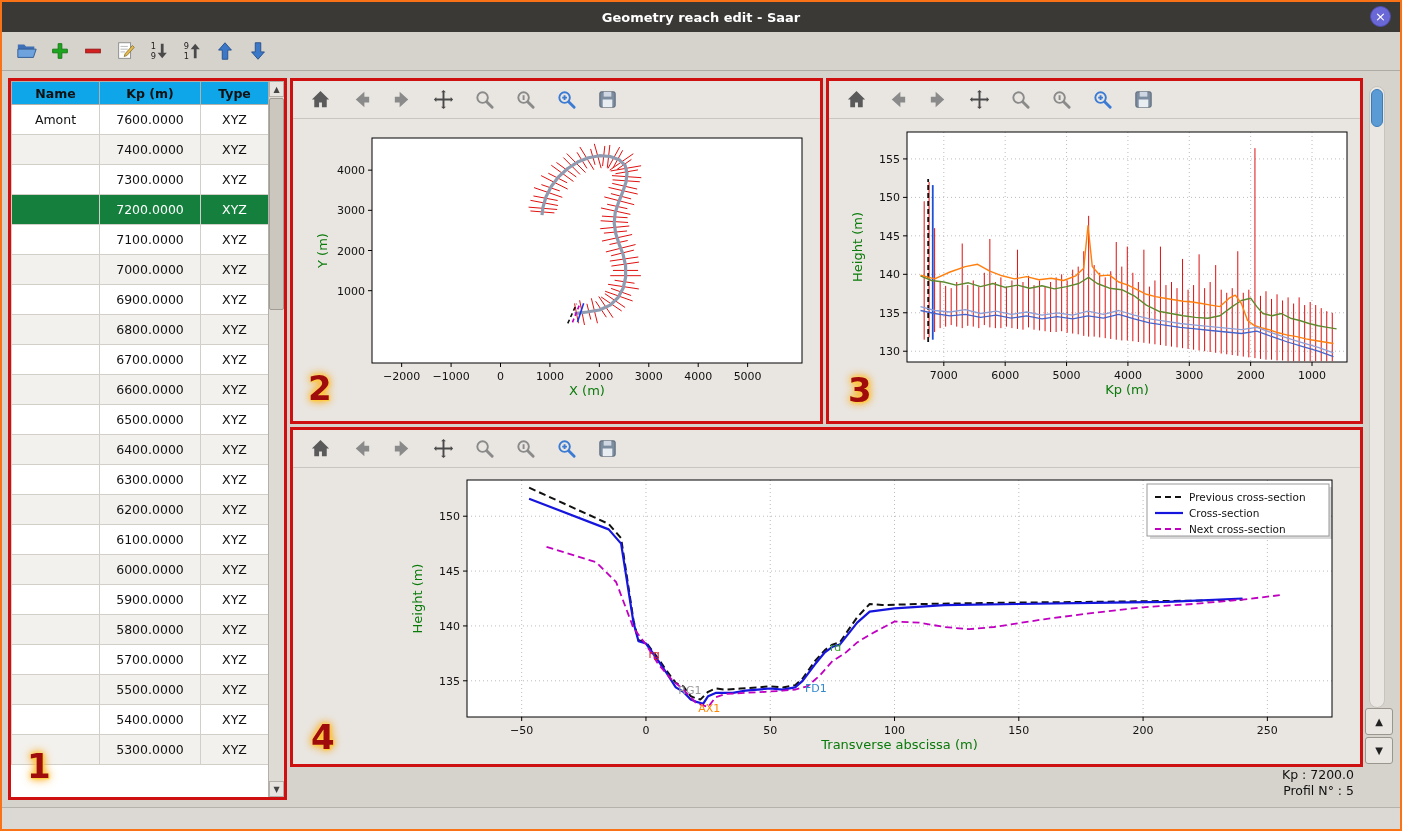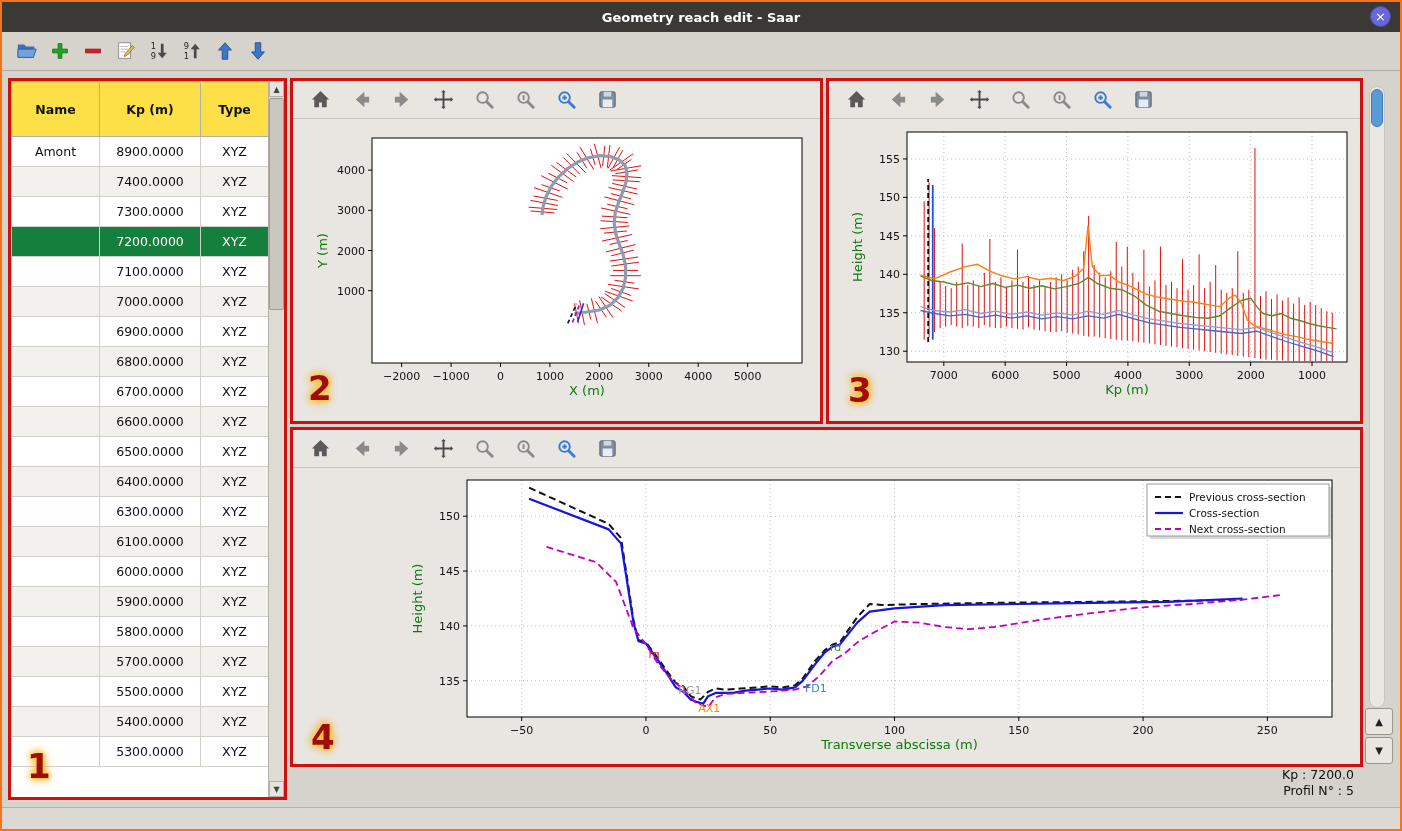--- a/index.html
+++ b/index.html
@@ -12,21 +12,21 @@
   .tb-btn{width:26px;height:26px;display:flex;align-items:center;justify-content:center;}
   .tb-btn svg{width:22px;height:22px;}
   .main{position:absolute;left:0;top:69px;right:0;bottom:21px;background:#d6d2cc;}
   .panel{position:absolute;border:3px solid #cf1010;background:#e9e6e2;box-sizing:border-box;}
   #panel-table{left:6px;top:7px;width:279px;height:722px;background:#fff;}
   #panel-plan{left:288px;top:7px;width:533px;height:346px;}
   #panel-long{left:824px;top:7px;width:537px;height:346px;}
   #panel-cross{left:288px;top:356px;width:1073px;height:340px;}
   .tbl-wrap{position:absolute;left:0;top:0;right:16px;bottom:0;overflow:hidden;background:#fff;}
   table{border-collapse:collapse;width:100%;font-size:12.5px;table-layout:fixed;}
-  th{background:#fde047;border:1px solid #b3afa9;font-weight:bold;height:22px;padding:16px;color:#111;}
+  th{background:#0ea5e9;border:1px solid #b3afa9;font-weight:bold;height:22px;padding:0;color:#111;}
   td{border:1px solid #d2cfc9;height:29px;text-align:center;padding:0;color:#111;overflow:hidden;white-space:nowrap;}
   tbody tr:nth-child(even) td{background:#f3f1ee;}
   tbody tr.selected td{background:#15803d;color:#fff;}
   .vscroll{position:absolute;top:0;right:0;width:16px;bottom:0;background:#dedad4;border-left:1px solid #b3afa9;box-sizing:border-box;}
   .vs-btn{position:absolute;left:0;width:15px;height:16px;background:#e7e4df;border:1px solid #b3afa9;font-size:8px;display:flex;align-items:center;justify-content:center;color:#444;box-sizing:border-box;}
   .vs-btn.up{top:0;}
   .vs-btn.down{bottom:0;}
   .vs-thumb{position:absolute;top:17px;left:0;width:15px;height:212px;background:#cbc7bf;border:1px solid #a19c94;border-radius:2px;box-sizing:border-box;}
   .mpl-toolbar{position:absolute;left:0;top:0;right:0;height:38px;background:#e9e6e2;border-bottom:1px solid #c9c5bf;display:flex;align-items:center;gap:15px;padding-left:14px;box-sizing:border-box;}
   .mpl-btn{width:26px;height:26px;display:flex;align-items:center;justify-content:center;}
@@ -137,21 +137,21 @@
           <thead>
             <tr>
               <th>Name</th>
               <th>Kp (m)</th>
               <th>Type</th>
             </tr>
           </thead>
           <tbody id="profiles-tbody">
               <tr>
                 <td>Amont</td>
-                <td>8900.0000</td>
+                <td>7600.0000</td>
                 <td>XYZ</td>
               </tr>
               <tr>
                 <td></td>
                 <td>7400.0000</td>
                 <td>XYZ</td>
               </tr>
               <tr>
                 <td></td>
                 <td>7300.0000</td>
@@ -198,20 +198,25 @@
                 <td>XYZ</td>
               </tr>
               <tr>
                 <td></td>
                 <td>6400.0000</td>
                 <td>XYZ</td>
               </tr>
               <tr>
                 <td></td>
                 <td>6300.0000</td>
+                <td>XYZ</td>
+              </tr>
+              <tr>
+                <td></td>
+                <td>6200.0000</td>
                 <td>XYZ</td>
               </tr>
               <tr>
                 <td></td>
                 <td>6100.0000</td>
                 <td>XYZ</td>
               </tr>
               <tr>
                 <td></td>
                 <td>6000.0000</td>

